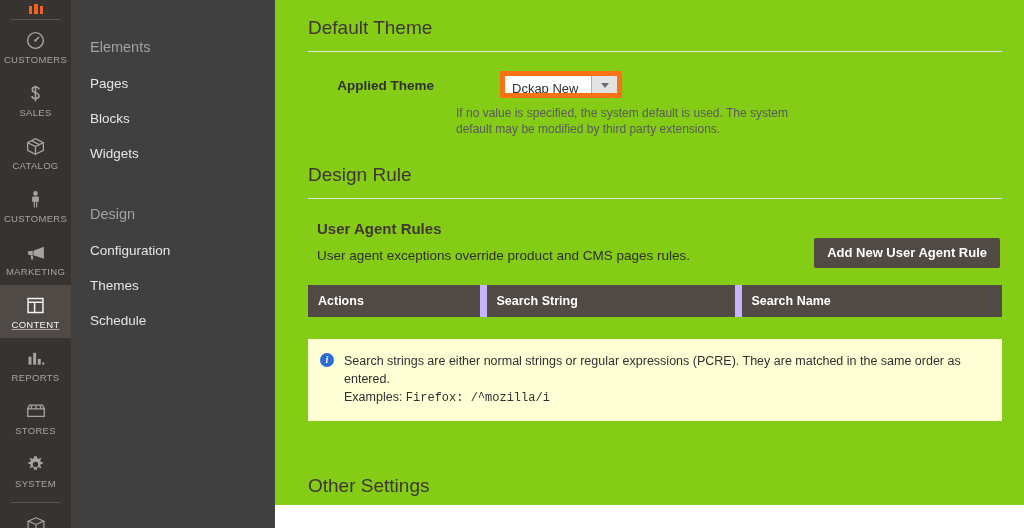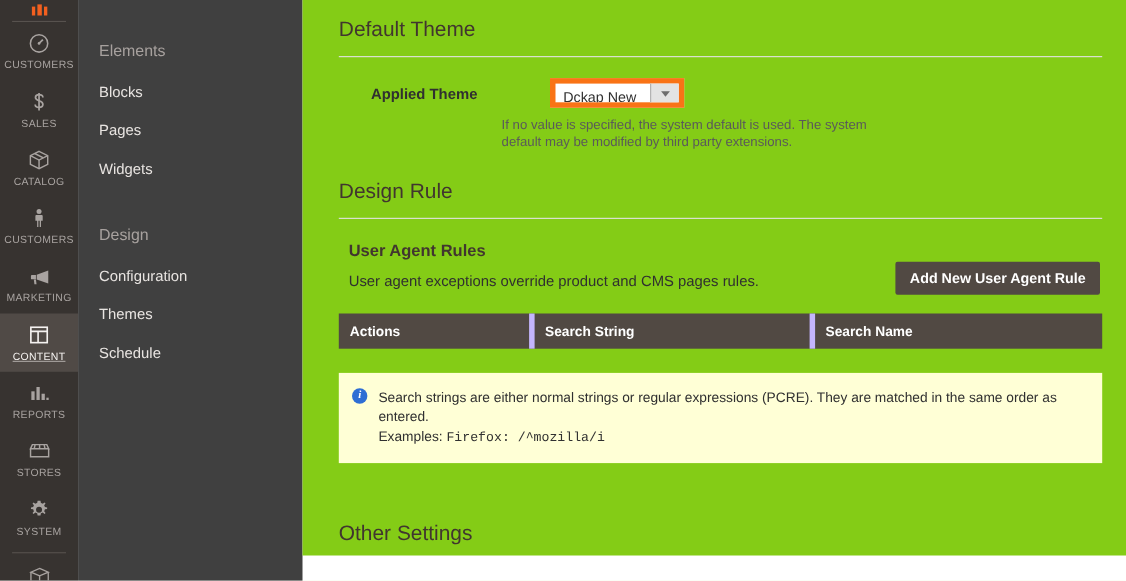--- a/index.html
+++ b/index.html
@@ -225,21 +225,21 @@
     table-layout: fixed;
   }
   .tbl th {
     background: #514943;
     color: #ffffff;
     font-size: 12.5px;
     font-weight: bold;
     text-align: left;
     padding: 8px 10px;
     line-height: 16px;
-    border-right: 5px solid #c4b5fd;
+    border-right: 7px solid #c4b5fd;
     height: 27px;
   }
   .tbl th:last-child { border-right: none; }
   .tbl th.c1 { width: 175px; }
   .tbl th.c2 { width: 255px; }
   .tbl th.c3 { width: 264px; }
 
   .notice {
     width: 694px;
     margin-top: 22px;
@@ -442,22 +442,22 @@
         </svg>
       </span>
 
     </div>
   </nav>
 
   <div class="submenu">
 
     <div>
       <div class="sub-group-title">Elements</div>
+      <a class="sub-link">Pages</a>
       <a class="sub-link">Blocks</a>
-      <a class="sub-link">Pages</a>
       <a class="sub-link">Widgets</a>
     </div>
 
     <div class="sub-spacer"></div>
 
     <div>
       <div class="sub-group-title">Design</div>
       <a class="sub-link">Configuration</a>
       <a class="sub-link">Themes</a>
       <a class="sub-link">Schedule</a>

